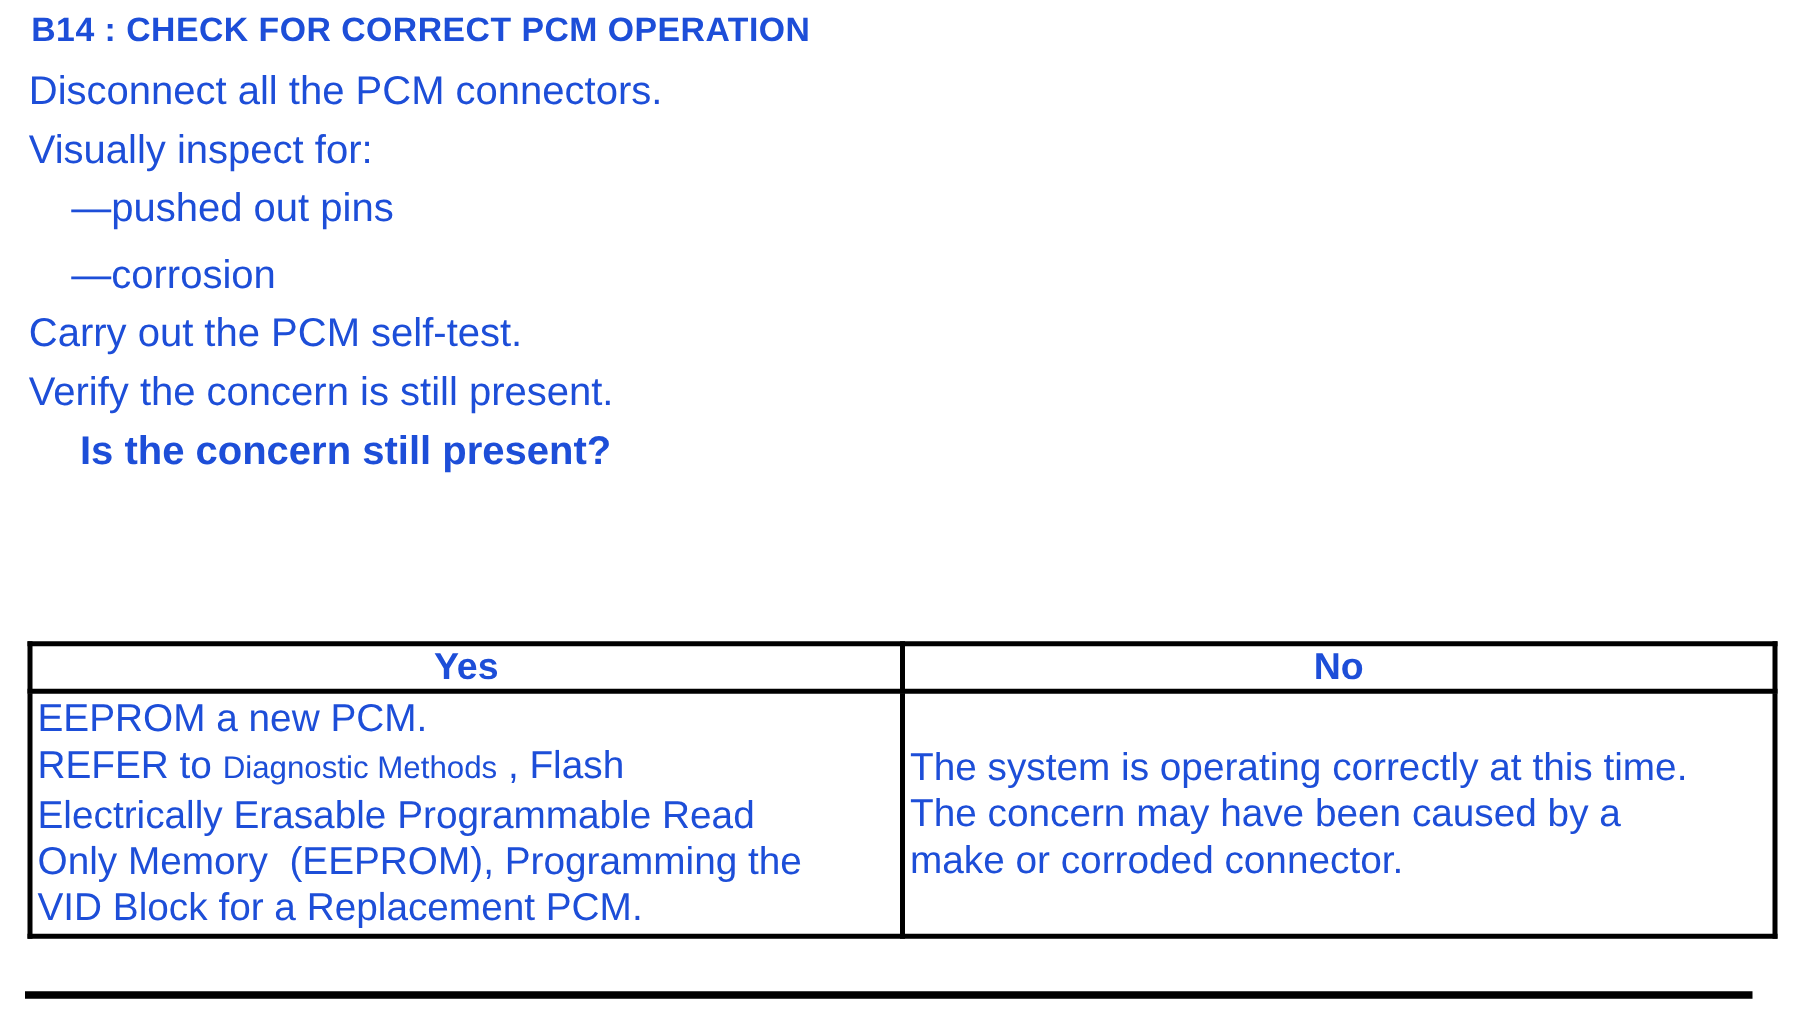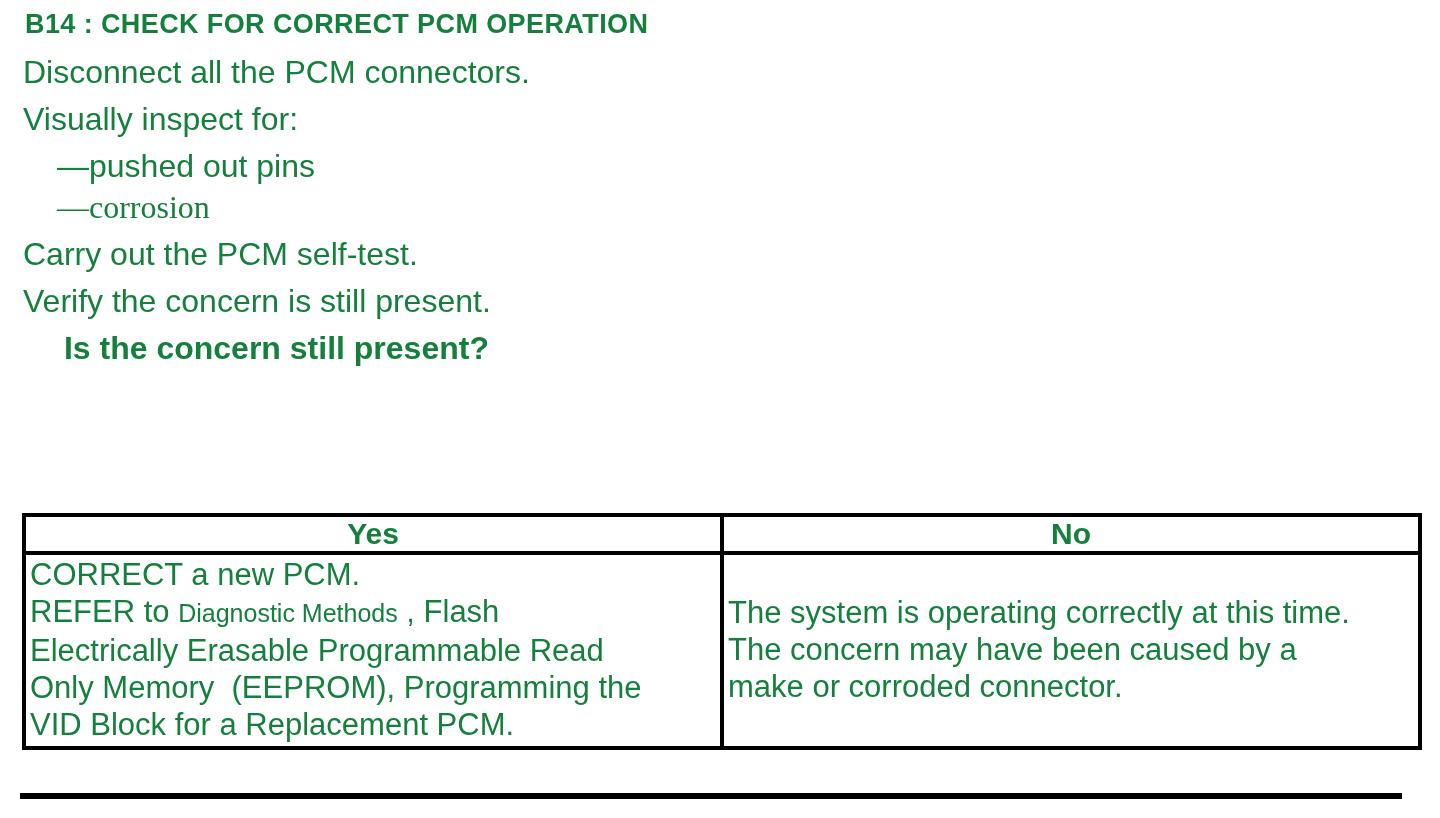--- a/index.html
+++ b/index.html
@@ -1,21 +1,21 @@
 <!DOCTYPE html>
 <html><head>
 <meta charset="utf-8">
 <style>
   html, body { margin: 0; padding: 0; background: #ffffff; }
   .doc {
     position: relative;
     width: 1440px;
     height: 818px;
     background: #ffffff;
-    color: #15803d;
+    color: #1d4ed8;
     font-family: "Liberation Sans", sans-serif;
     overflow: hidden;
   }
   .heading {
     position: absolute;
     left: 25px;
     top: 9px;
     margin: 0;
     font-size: 27px;
     font-weight: bold;
@@ -26,22 +26,22 @@
     position: absolute;
     left: 23px;
     top: 54px;
     font-size: 32px;
   }
   .step {
     line-height: 37px;
     margin-bottom: 10px;
     white-space: pre;
   }
-  .sub { padding-left: 34px; margin-bottom: 4px; }
-  .sub-last { padding-left: 34px; margin-bottom: 10px; font-family: Liberation Serif, serif; }
+  .sub { padding-left: 34px; margin-bottom: 16px; }
+  .sub-last { padding-left: 34px; margin-bottom: 10px; }
   .question { font-weight: bold; text-align: center; }
   table.decision {
     position: absolute;
     left: 22px;
     top: 513px;
     width: 1400px;
     border-collapse: collapse;
     table-layout: fixed;
   }
   table.decision th, table.decision td {
@@ -96,21 +96,21 @@
   <table class="decision">
     <thead>
       <tr>
         <th>Yes</th>
         <th>No</th>
       </tr>
     </thead>
     <tbody>
       <tr>
         <td class="yes-cell">
-          <div class="cell-line">CORRECT a new PCM.</div>
+          <div class="cell-line">EEPROM a new PCM.</div>
           <div class="cell-line"><span>REFER to </span><span class="ref-name">Diagnostic Methods</span><span> , Flash</span></div>
           <div class="cell-line">Electrically Erasable Programmable Read</div>
           <div class="cell-line">Only Memory  (EEPROM), Programming the</div>
           <div class="cell-line">VID Block for a Replacement PCM.</div>
         </td>
         <td class="no-cell">
           <div class="cell-line">The system is operating correctly at this time.</div>
           <div class="cell-line">The concern may have been caused by a</div>
           <div class="cell-line">make or corroded connector.</div>
         </td>

